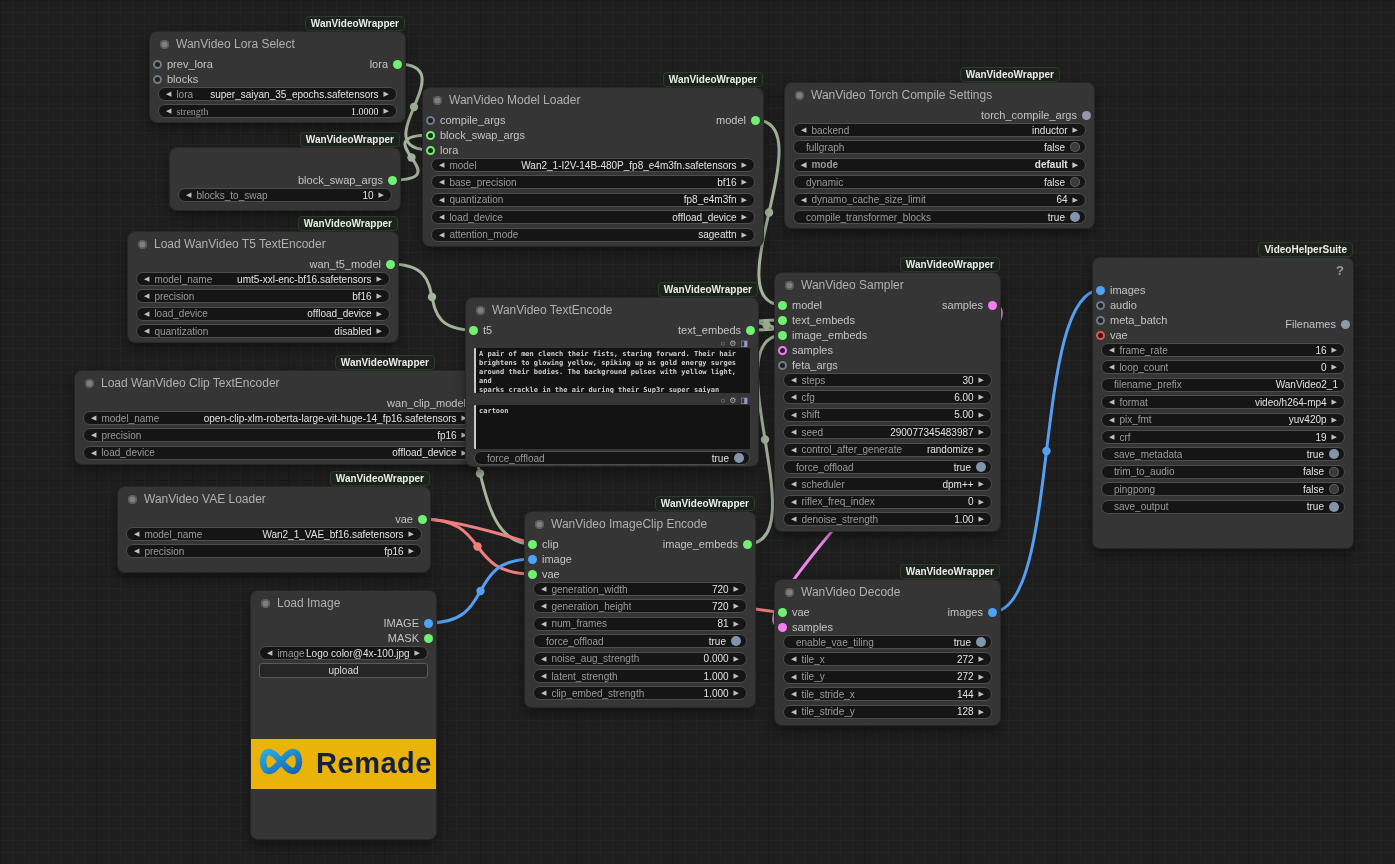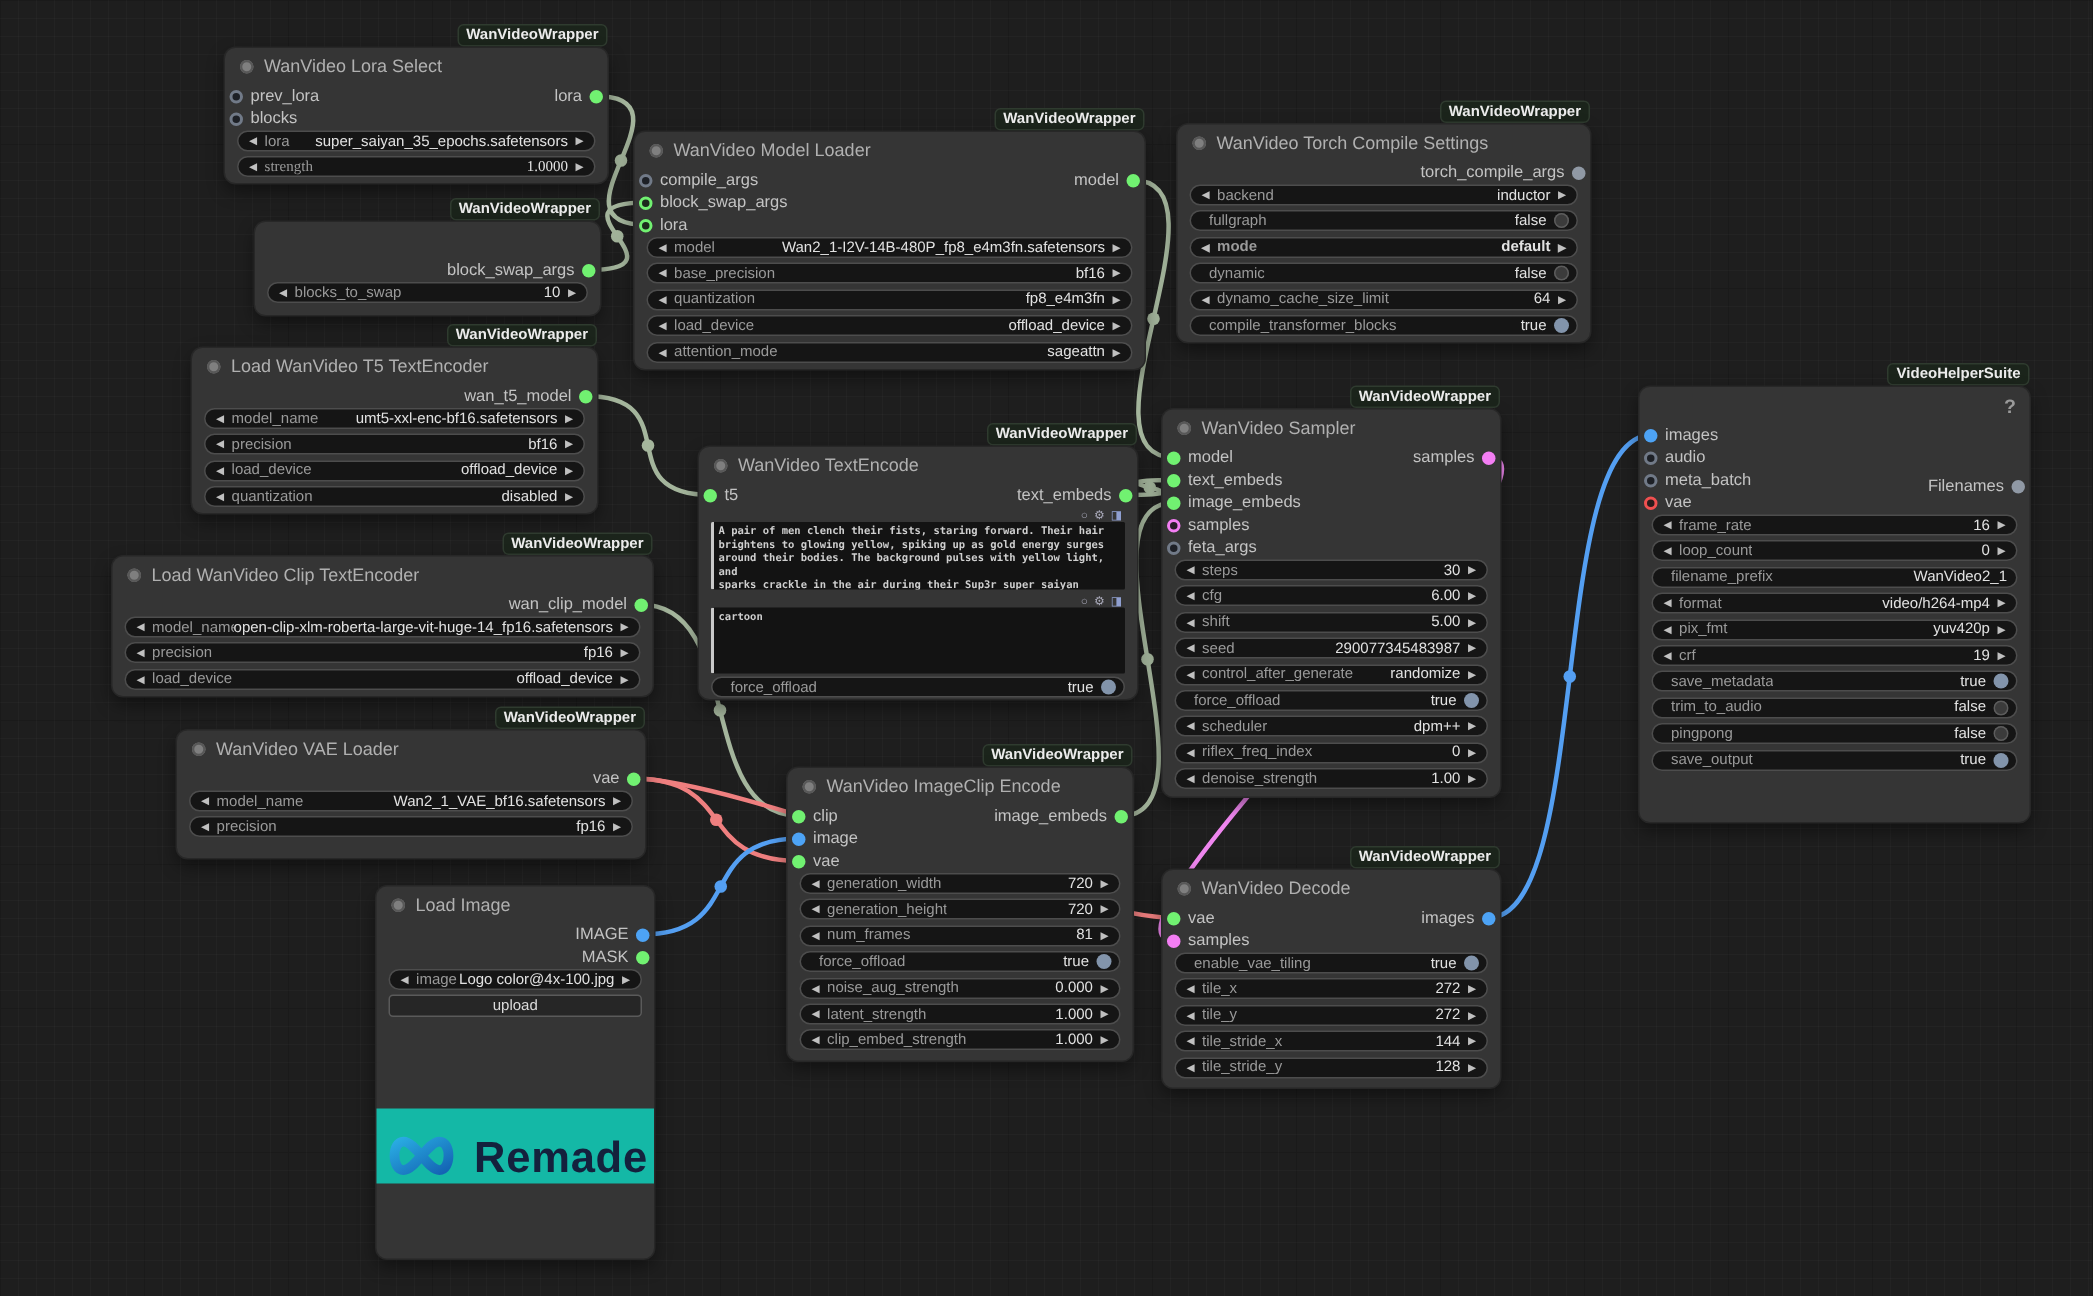--- a/index.html
+++ b/index.html
@@ -40,21 +40,21 @@
   .widget.toggle .wlabel,.widget.textrow .wlabel{margin-left:8px;}
   .knob{flex:none;width:10px;height:10px;border-radius:50%;margin-left:3px;margin-right:1px;cursor:pointer;}
   .knob.on{background:#8294ab;}
   .knob.off{background:#3b3b3b;box-shadow:inset 0 0 0 1px #5c5c5c;}
   .widget.button{background:#262626;border:1px solid #5a5a5a;border-radius:3px;height:15px;justify-content:center;color:#dcdcdc;cursor:pointer;}
   .ta-icons{position:absolute;right:10px;display:flex;gap:4px;align-items:center;height:10px;font-size:8px;color:#a8a8b8;z-index:3;}
   .ta-icons .icn{line-height:8px;}
   .ta-icons .icn.blue{color:#8f9fd0;}
   .ta-box{position:absolute;left:8px;right:8px;background:#131313;border-left:2px solid #c9c9c9;box-sizing:border-box;overflow:hidden;border-radius:1px;}
   .ta-text{display:block;font-family:"DejaVu Sans Mono",monospace;font-size:7px;font-weight:bold;color:#cfcfcf;line-height:9px;white-space:pre-wrap;padding:2px 3px;}
-  .logo-box{position:absolute;left:0;right:0;background:#14b8a6;display:flex;align-items:flex-end;justify-content:center;gap:9px;}
+  .logo-box{position:absolute;left:0;right:0;background:#eab308;display:flex;align-items:center;justify-content:center;gap:9px;}
   .logo-text{font-weight:bold;font-size:29px;color:#14213d;letter-spacing:0.5px;font-family:"Liberation Sans",sans-serif;}
   .mini-dot{width:8px;height:8px;border-radius:50%;background:#62626a;box-shadow:inset 0 0 0 2px #3a3a40;flex:none;}
   .help-mark{position:absolute;right:9px;top:5px;color:#9a9a9a;font-size:13px;font-weight:bold;cursor:pointer;}
   .cam-icon{flex:none;display:flex;align-items:center;}
 </style>
 </head>
 <body>
 
 <div class="canvas" id="canvas">
     <svg class="wires" width="1395" height="864">
@@ -156,21 +156,21 @@
         <span class="arrow">▶</span>
       </div>
       <div class="widget combo" style="top: 92.2px;">
         <span class="arrow">◀</span>
         <span class="wlabel">quantization</span>
         <span class="wvalue">disabled</span>
         <span class="arrow">▶</span>
       </div>
     </div>
     <div class="badge" style="right: 960px; top: 355px;">WanVideoWrapper</div>
-    <div class="node" style="left: 75px; top: 371px; width: 360px; height: 93px;">
+    <div class="node" style="left: 75px; top: 371px; width: 360px; height: 93px; padding-left: 48px;">
       <div class="node-title">
         <span class="status-dot"></span>
         <span class="title-text">Load WanVideo Clip TextEncoder</span>
       </div>
       <div class="slot out" style="top: 25px;">
         <span class="slot-dot dot-green"></span>
         <span>wan_clip_model</span>
       </div>
       <div class="widget combo" style="top: 40px;">
         <span class="arrow">◀</span>
@@ -400,21 +400,21 @@
         <span class="arrow">▶</span>
       </div>
       <div class="widget combo" style="top: 174.4px;">
         <span class="arrow">◀</span>
         <span class="wlabel">clip_embed_strength</span>
         <span class="wvalue">1.000</span>
         <span class="arrow">▶</span>
       </div>
     </div>
     <div class="badge" style="right: 335px; top: 67px;">WanVideoWrapper</div>
-    <div class="node" style="left: 785px; top: 83px; width: 275px; height: 145px;">
+    <div class="node" style="left: 785px; top: 83px; width: 309px; height: 145px;">
       <div class="node-title">
         <span class="status-dot"></span>
         <span class="title-text">WanVideo Torch Compile Settings</span>
       </div>
       <div class="slot out" style="top: 25px; align-items: center;">
         <span class="slot-dot dot-gray"></span>
         <span>torch_compile_args</span>
       </div>
       <div class="widget combo" style="top: 40px;">
         <span class="arrow">◀</span>

